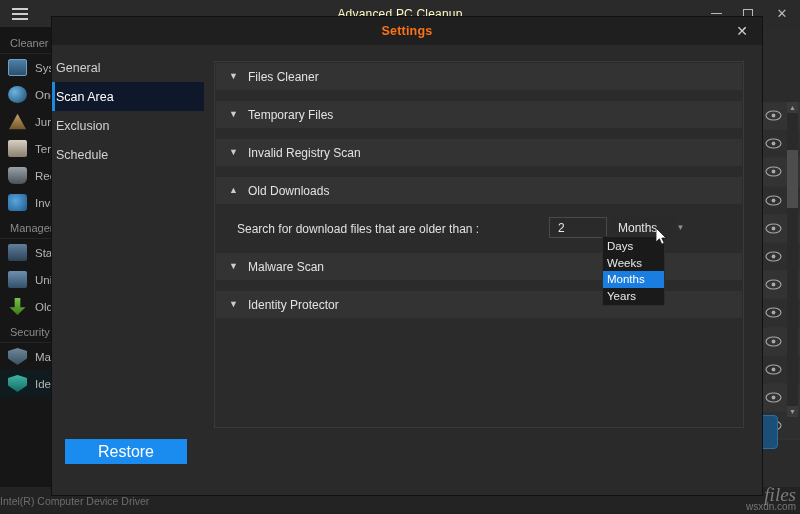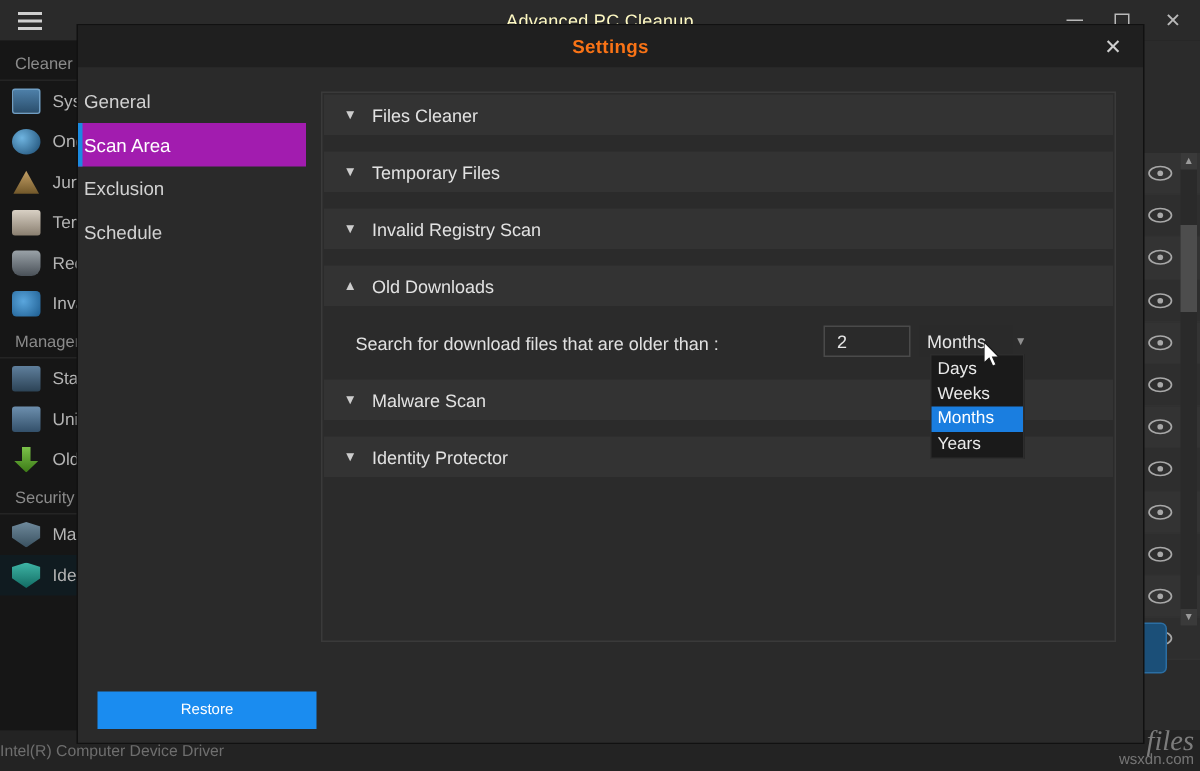--- a/index.html
+++ b/index.html
@@ -137,21 +137,21 @@
   #dlg-body { position:absolute; left:0; top:28px; right:0; bottom:57px; }
 
   #dlg-nav {
     position:absolute; left:0; top:0; width:152px; bottom:0;
     background:#2a2a2a; padding-top:8px;
   }
   .nav-item {
     height:29px; display:flex; align-items:center; padding-left:4px;
     font-size:12.5px; color:#d2d2d2; position:relative;
   }
-  .nav-item.active { background:#a21caf; color:#ffffff; }
+  .nav-item.active { background:#0f172a; color:#ffffff; }
   .nav-item.active::before {
     content:""; position:absolute; left:0; top:0; bottom:0; width:3px; background:#1b8ae0;
   }
 
   #dlg-content {
     position:absolute; left:152px; top:0; right:0; bottom:0;
     background:#2a2a2a; padding:16px 18px 10px 10px;
   }
   #dlg-panel {
     width:100%; height:100%; border:1px solid #3a3a3a; background:#2b2b2b;
@@ -183,41 +183,41 @@
     display:flex; align-items:center; padding-left:5px;
   }
   #unit-caret {
     position:absolute; left:459px; top:12px; width:13px; height:21px;
     display:flex; align-items:center; justify-content:center;
     font-size:8px; color:#8f8f8f;
   }
 
   
   #unit-dropdown {
-    position:absolute; left:620px; top:236px; width:63px;
+    position:absolute; left:602px; top:236px; width:63px;
     background:#1a1a1a; border:1px solid #2d2d2d; z-index:40; padding:1px 0;text-align:center;
   }
   .dd-item {
     height:16.5px; display:flex; align-items:center; padding-left:4px;
     font-size:11.5px; color:#eaeaea;
   }
   .dd-item.selected { background:#1a7ee0; color:#ffffff; }
 
   #mouse-cursor {
     position:absolute; left:656px; top:228px; z-index:60;
     width:12px; height:18px; pointer-events:none;
   }
 
   #dlg-footer {
     position:absolute; left:0; right:0; bottom:0; height:57px;
     background:#2a2a2a;
   }
   .dlg-btn {
-    position:absolute; top:23px; height:25px; width:146px;
-    background:#1a8cf0; color:#ffffff; font-size:10px;
+    position:absolute; top:1px; height:25px; width:122px;
+    background:#1a8cf0; color:#ffffff; font-size:16px;
     display:flex; align-items:center; justify-content:center;
   }
   #btn-restore { left:13px; }
   #btn-apply { right:13px; }
 
   #watermark {
     position:absolute; right:4px; bottom:2px; z-index:80;
     text-align:right; pointer-events:none;
   }
   #wm-top {

